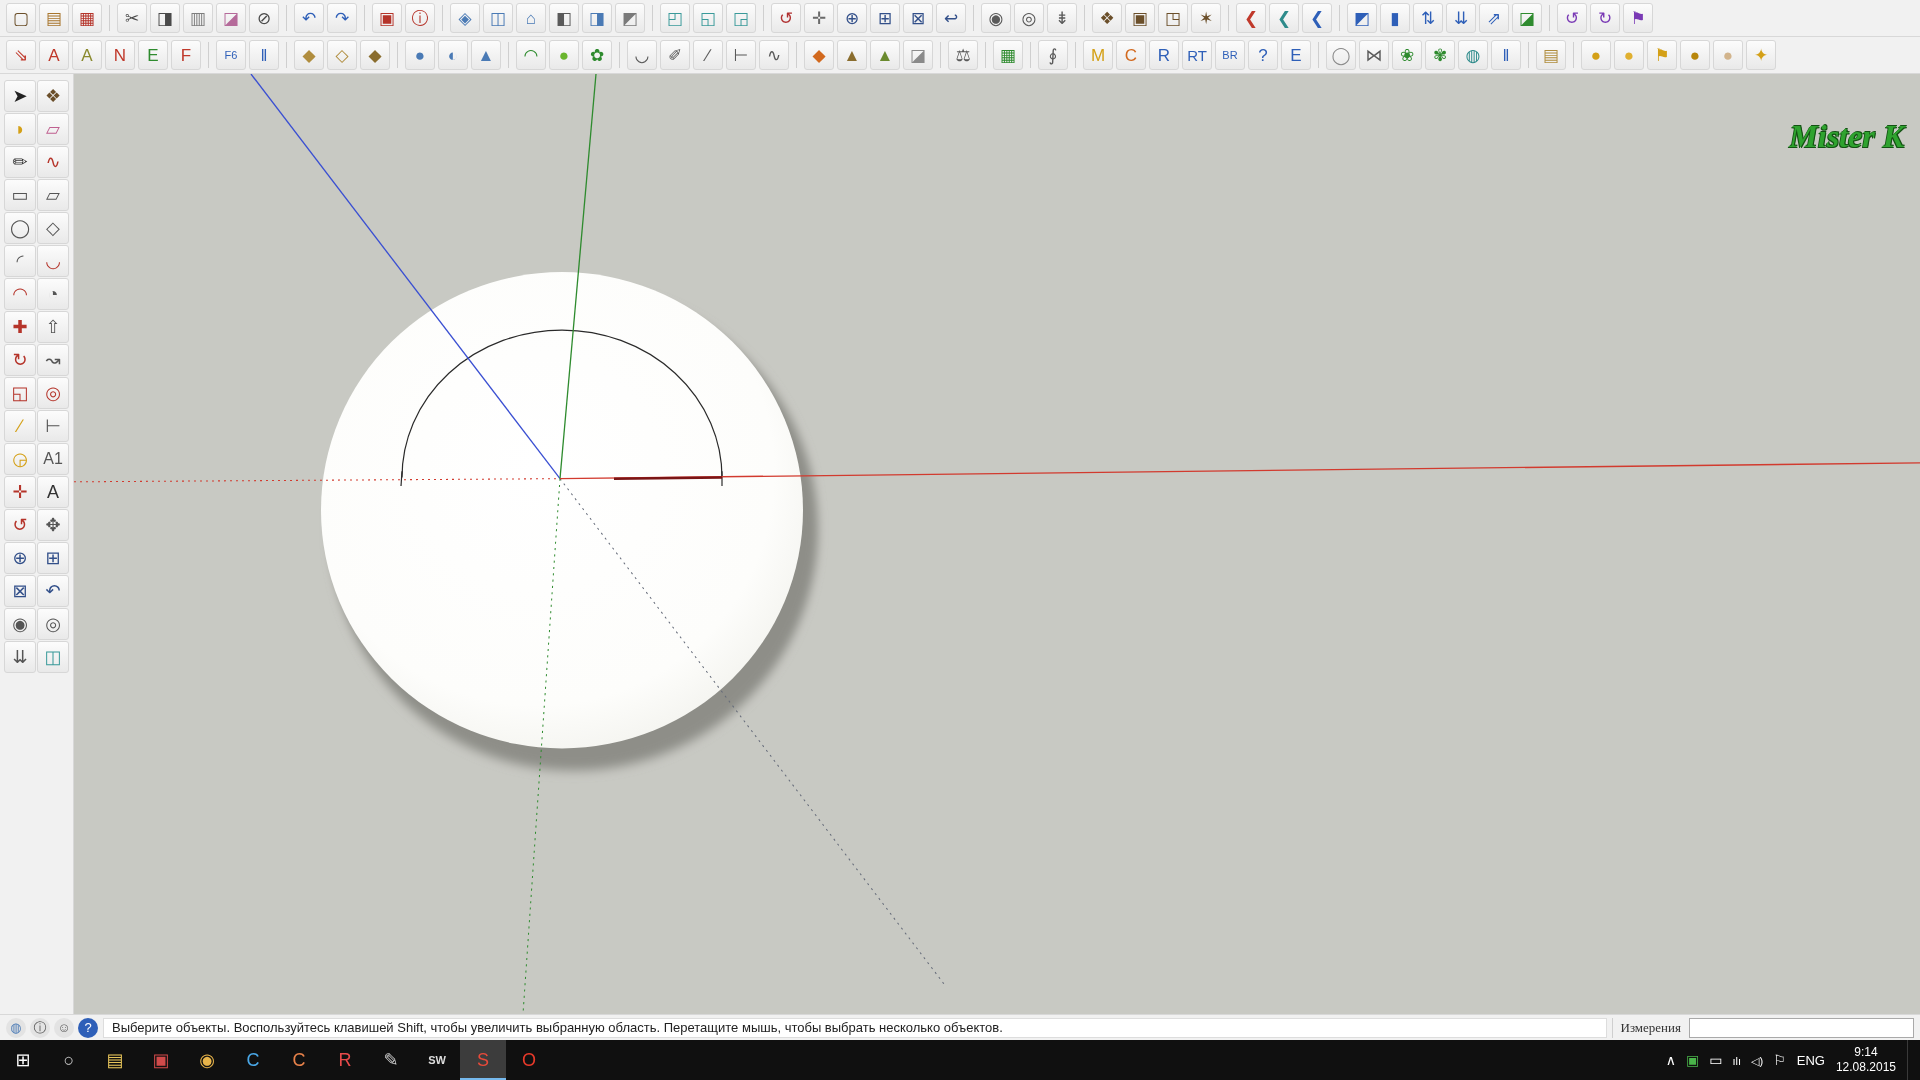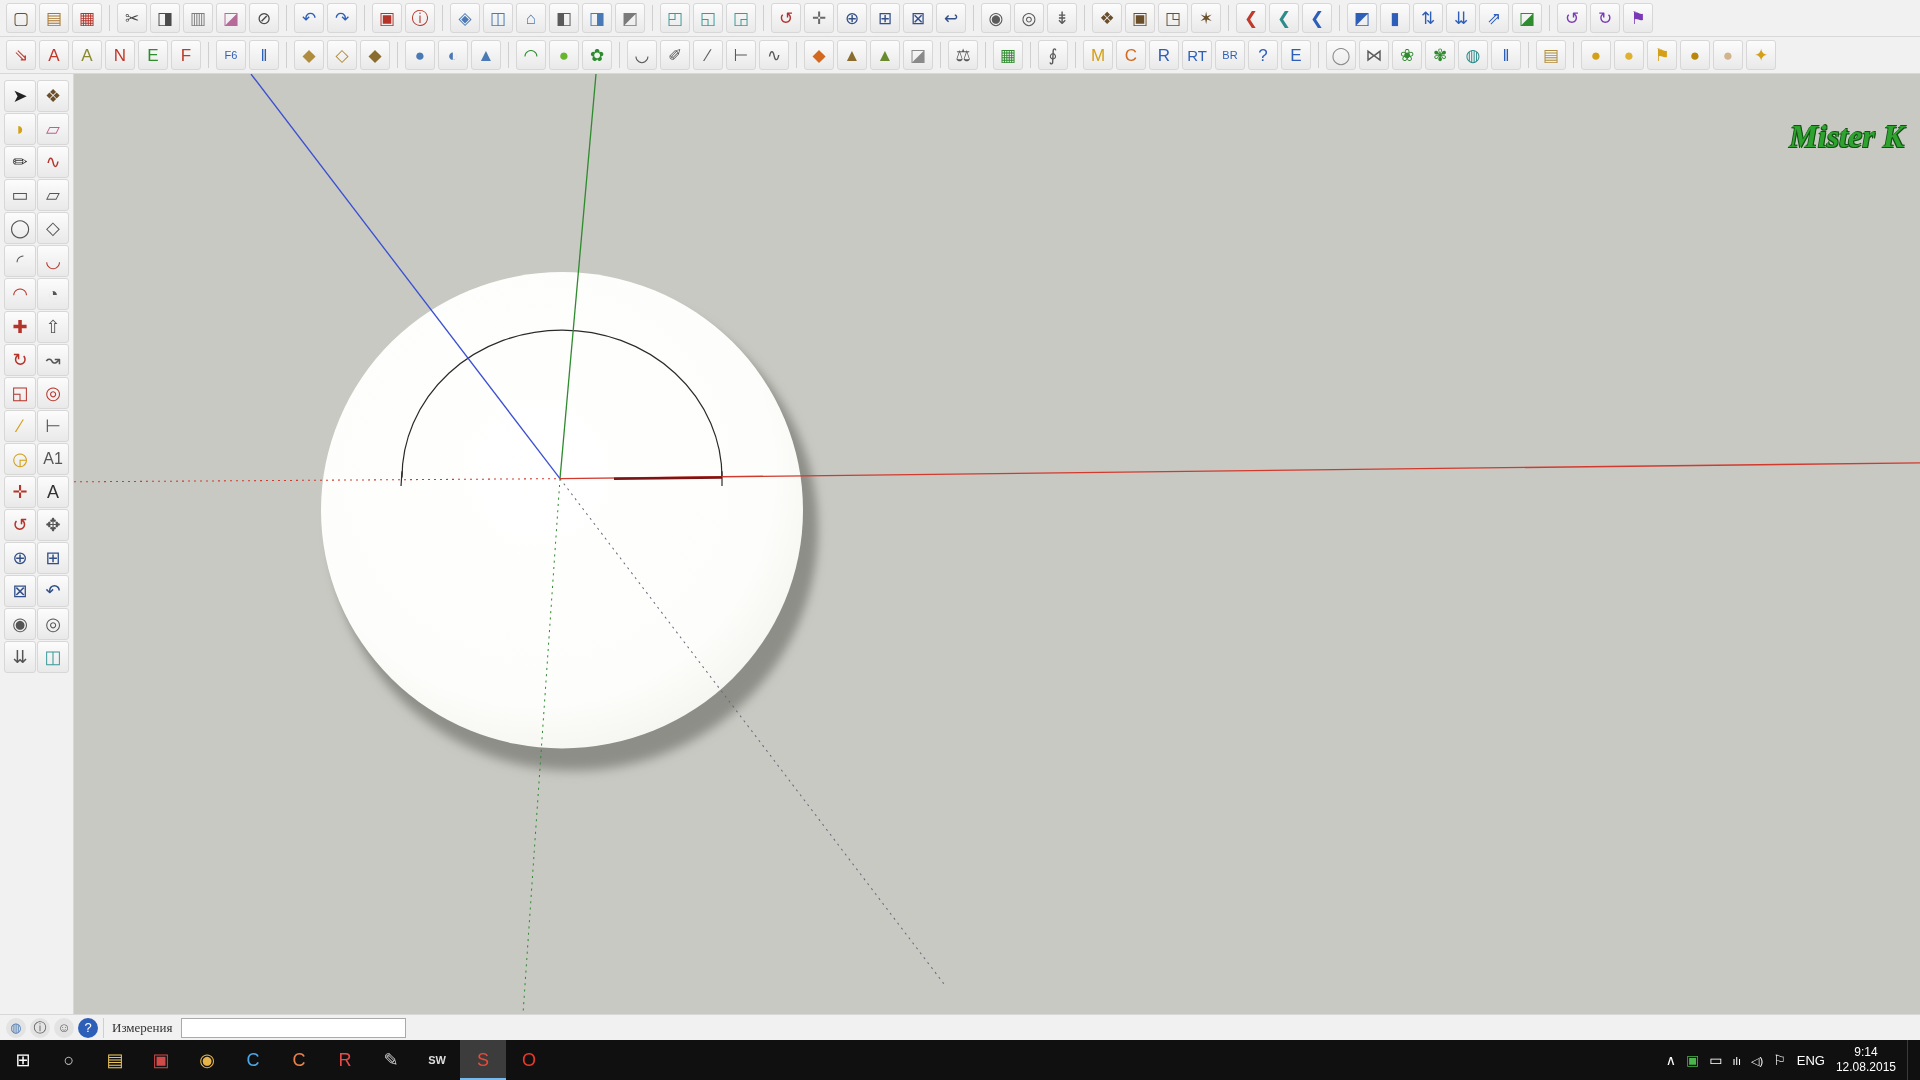--- a/index.html
+++ b/index.html
@@ -552,20 +552,21 @@
         <span class="st-icon">
           <span class="glyph" style="color: rgb(90, 90, 90);">ⓘ</span>
         </span>
         <span class="st-icon">
           <span class="glyph" style="color: rgb(90, 90, 90);">☺</span>
         </span>
         <span class="st-icon" style="background: rgb(46, 95, 184);">
           <span class="glyph" style="color: rgb(255, 255, 255);">?</span>
         </span>
       </div>
+    <span class="status-msg">Выберите объекты. Воспользуйтесь клавишей Shift, чтобы увеличить выбранную область. Перетащите мышь, чтобы выбрать несколько объектов.</span>
     <div class="measure">
       <label>Измерения</label>
       <input value="" style="">
     </div>
   </div>
 
   <div class="taskbar">
     <div class="task-apps">
 
     <span class="tb-item">

